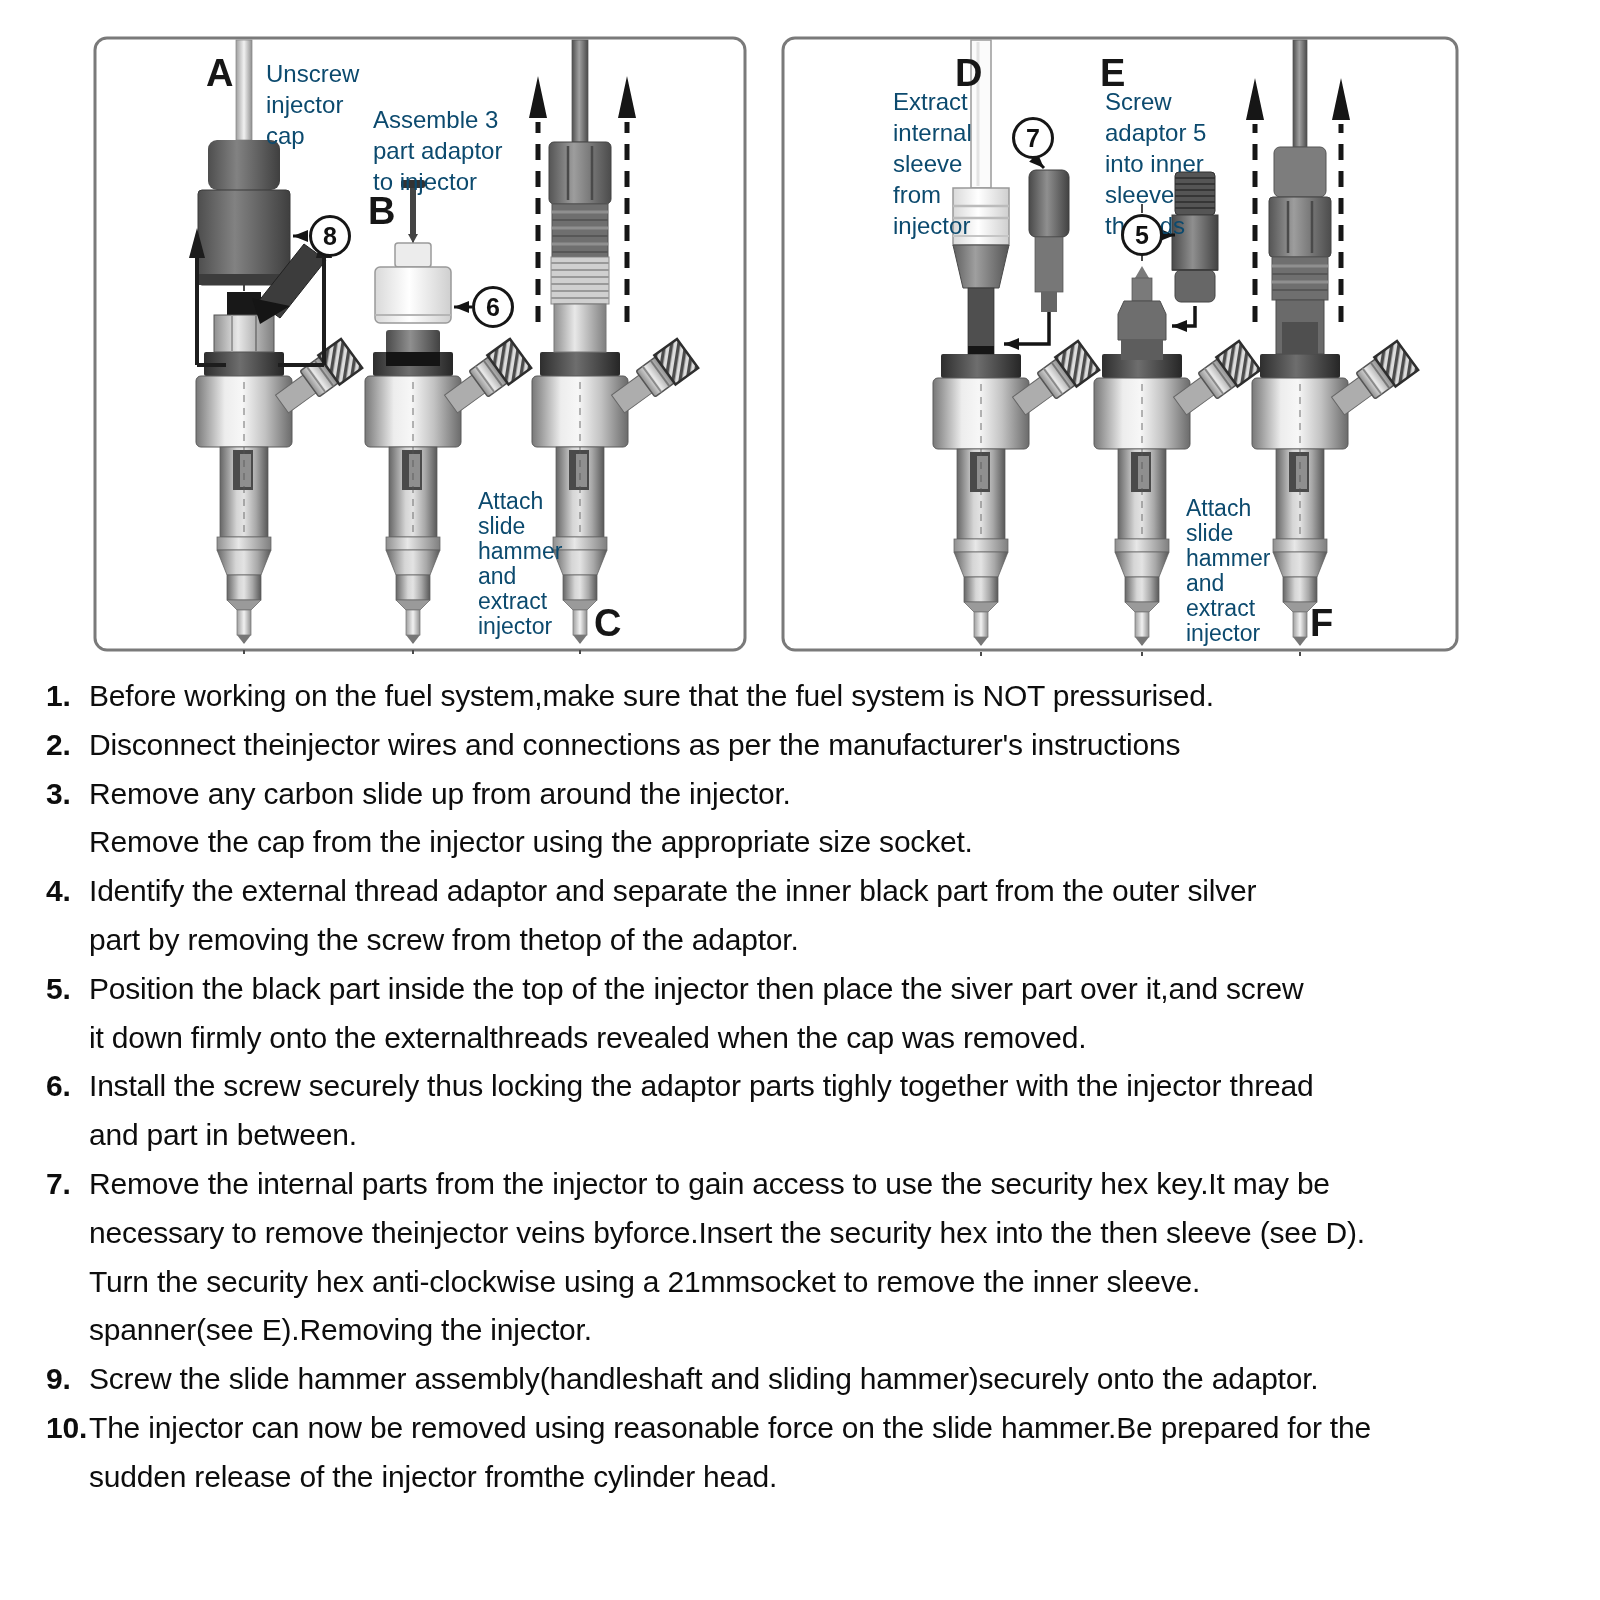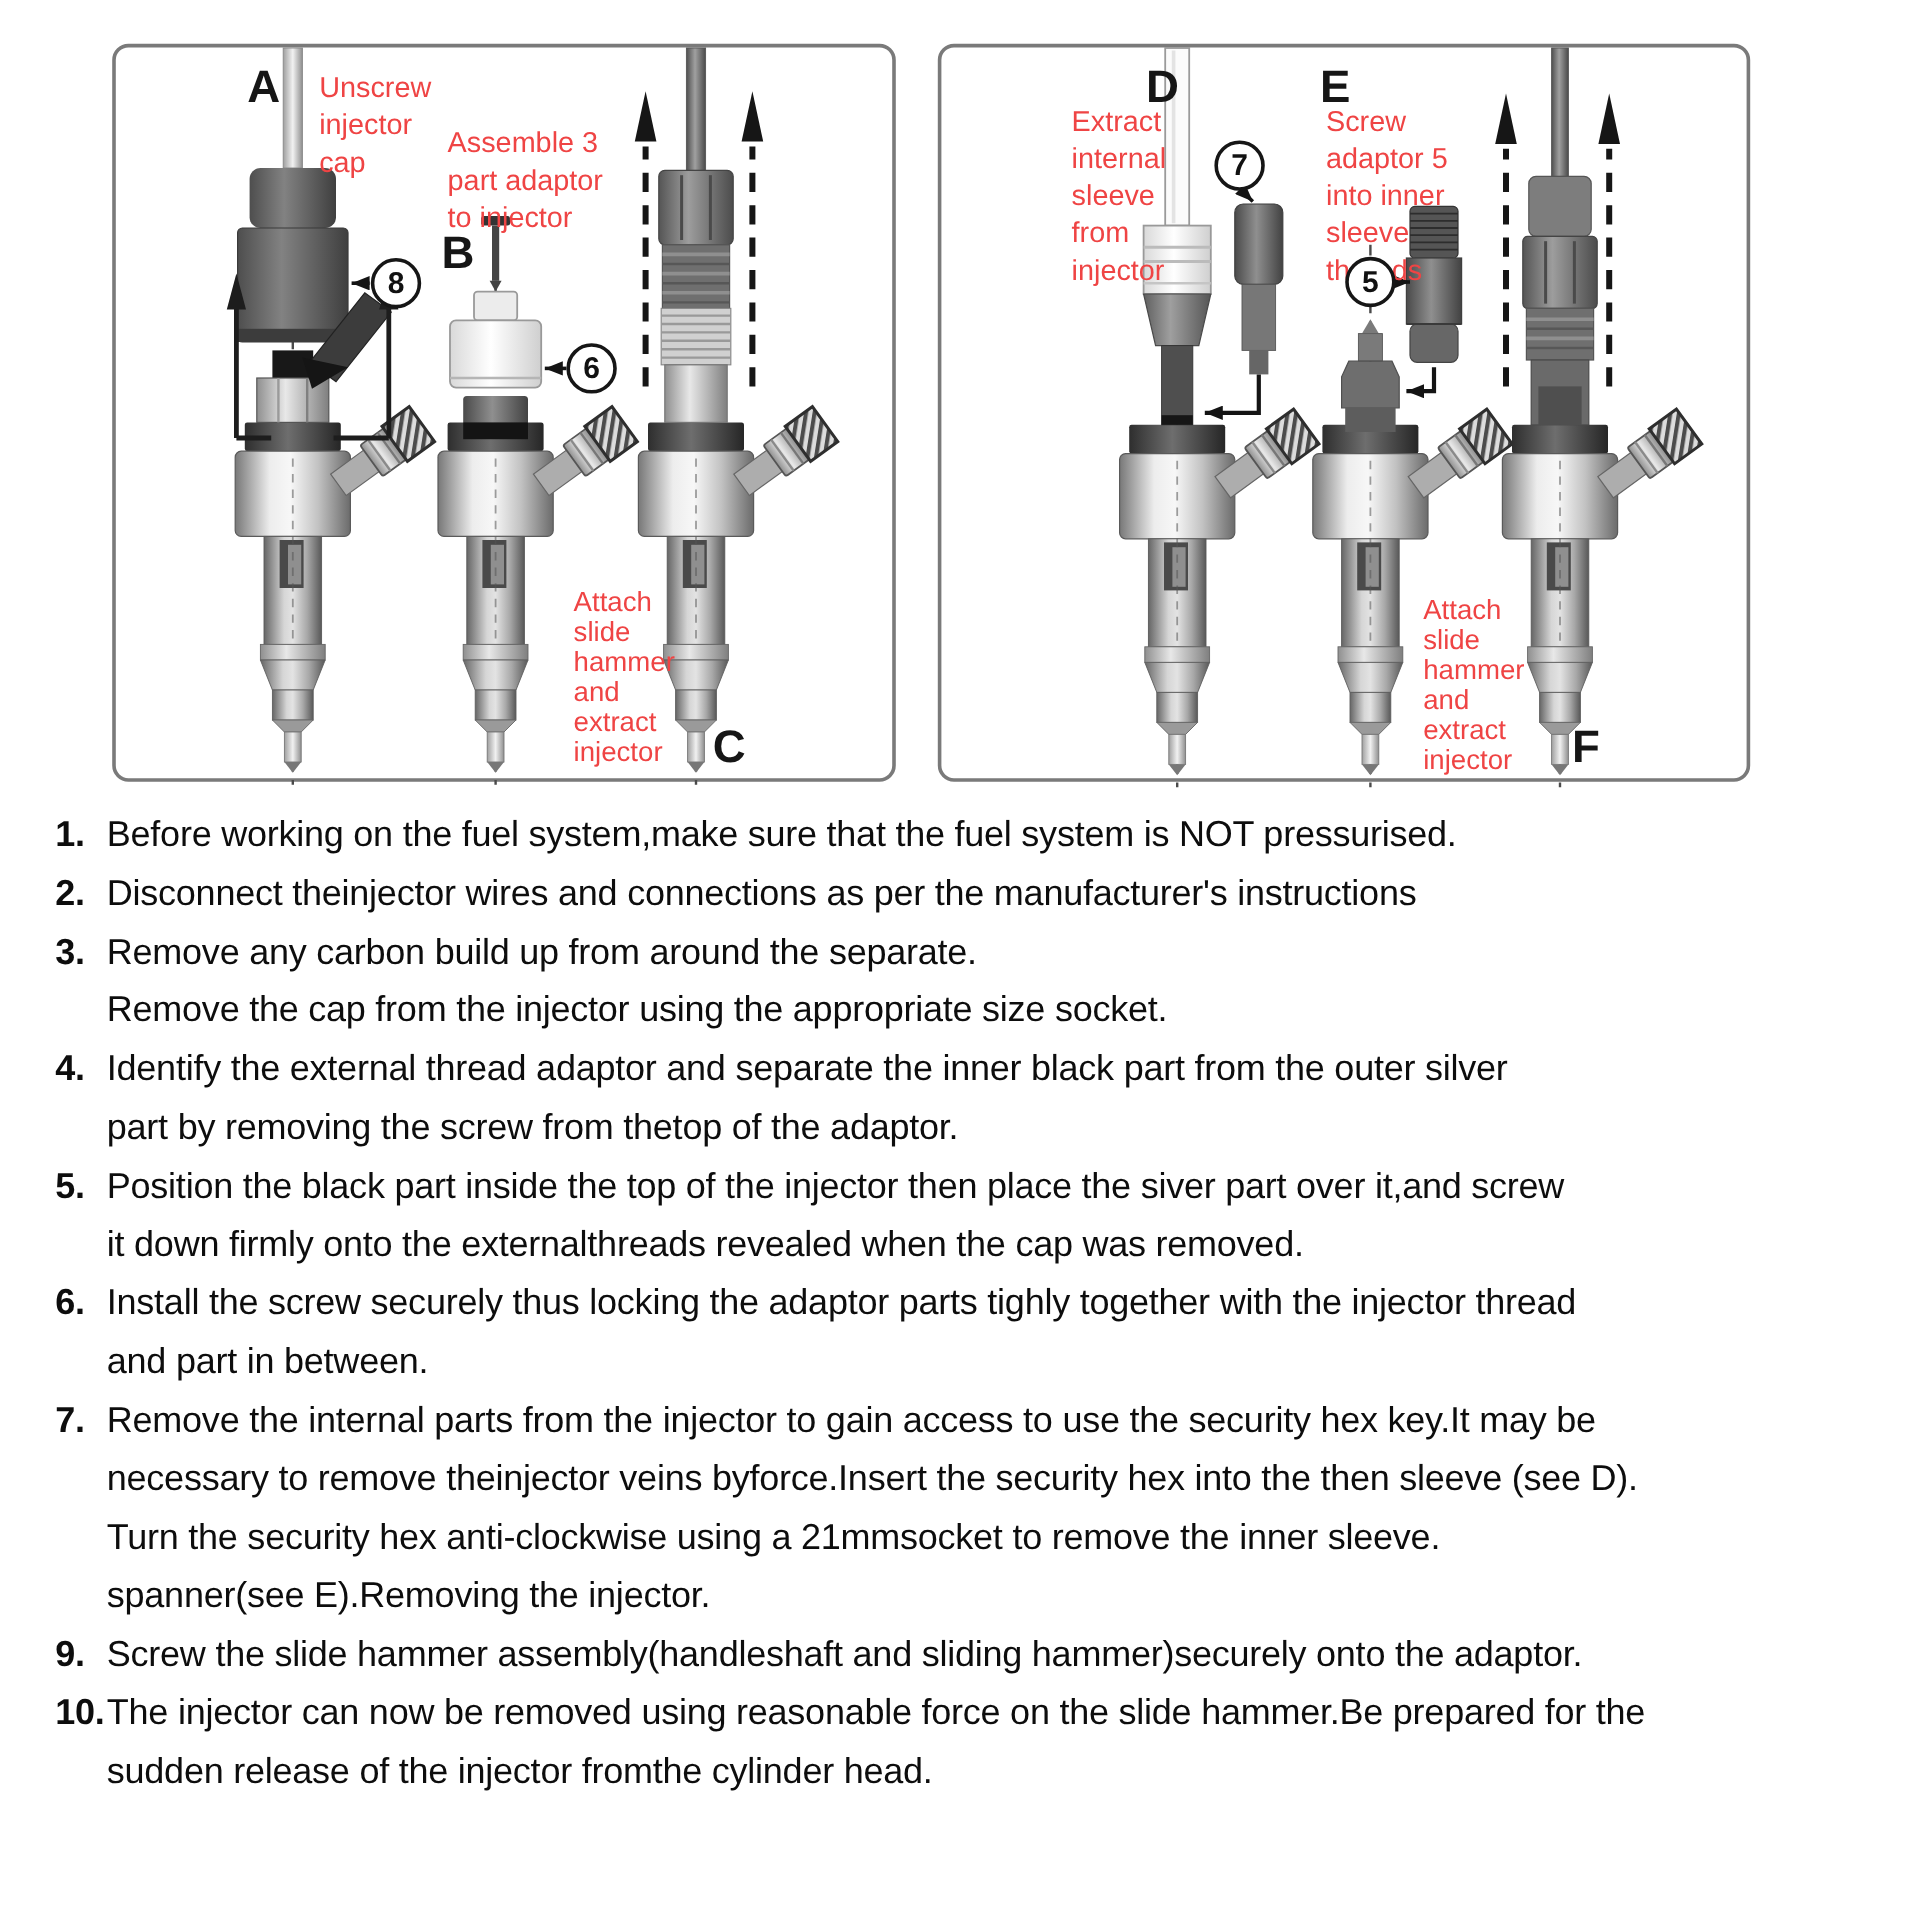--- a/index.html
+++ b/index.html
@@ -2,21 +2,21 @@
 <html><head>
 <meta charset="utf-8">
 <style>
   html,body{margin:0;padding:0;}
   body{
     width:1600px;height:1600px;background:#ffffff;position:relative;overflow:hidden;
     font-family:"Liberation Sans","DejaVu Sans",sans-serif;color:#111;
   }
   #diagram-layer{position:absolute;left:0;top:0;}
   .fig-label{position:absolute;font-weight:bold;font-size:38px;color:#161616;letter-spacing:1px;}
-  .caption{position:absolute;font-size:24px;line-height:31px;color:#ef4444;white-space:pre-line;}
+  .caption{position:absolute;font-size:24px;line-height:31px;color:#0c4a6e;white-space:pre-line;}
   .caption.small{font-size:23px;line-height:25px;}
   .badge{
     position:absolute;width:42px;height:42px;box-sizing:border-box;
     border:3px solid #161616;border-radius:50%;background:#fff;
     display:flex;align-items:center;justify-content:center;
     font-weight:bold;font-size:25px;color:#111;
   }
   #instruction-list{
     position:absolute;left:0;top:672px;width:1566px;padding-left:46px;
     font-size:30px;line-height:48.8px;color:#0d0d0d;letter-spacing:-0.2px;
@@ -298,21 +298,21 @@
 slide
 hammer
 and
 extract
 injector</div>
 <div class="fig-label" style="left:1310px;top:602px">F</div>
 
 <div id="instruction-list">
     <div class="iline"><span class="inum">1.</span><span>Before working on the fuel system,make sure that the fuel system is NOT pressurised.</span></div>
     <div class="iline"><span class="inum">2.</span><span>Disconnect theinjector wires and connections as per the manufacturer's instructions</span></div>
-    <div class="iline"><span class="inum">3.</span><span>Remove any carbon build up from around the separate.</span></div>
+    <div class="iline"><span class="inum">3.</span><span>Remove any carbon slide up from around the injector.</span></div>
     <div class="iline cont">Remove the cap from the injector using the appropriate size socket.</div>
     <div class="iline"><span class="inum">4.</span><span>Identify the external thread adaptor and separate the inner black part from the outer silver</span></div>
     <div class="iline cont">part by removing the screw from thetop of the adaptor.</div>
     <div class="iline"><span class="inum">5.</span><span>Position the black part inside the top of the injector then place the siver part over it,and screw</span></div>
     <div class="iline cont">it down firmly onto the externalthreads revealed when the cap was removed.</div>
     <div class="iline"><span class="inum">6.</span><span>Install the screw securely thus locking the adaptor parts tighly together with the injector thread</span></div>
     <div class="iline cont">and part in between.</div>
     <div class="iline"><span class="inum">7.</span><span>Remove the internal parts from the injector to gain access to use the security hex key.It may be</span></div>
     <div class="iline cont">necessary to remove theinjector veins byforce.Insert the security hex into the then sleeve (see D).</div>
     <div class="iline cont">Turn the security hex anti-clockwise using a 21mmsocket to remove the inner sleeve.</div>

